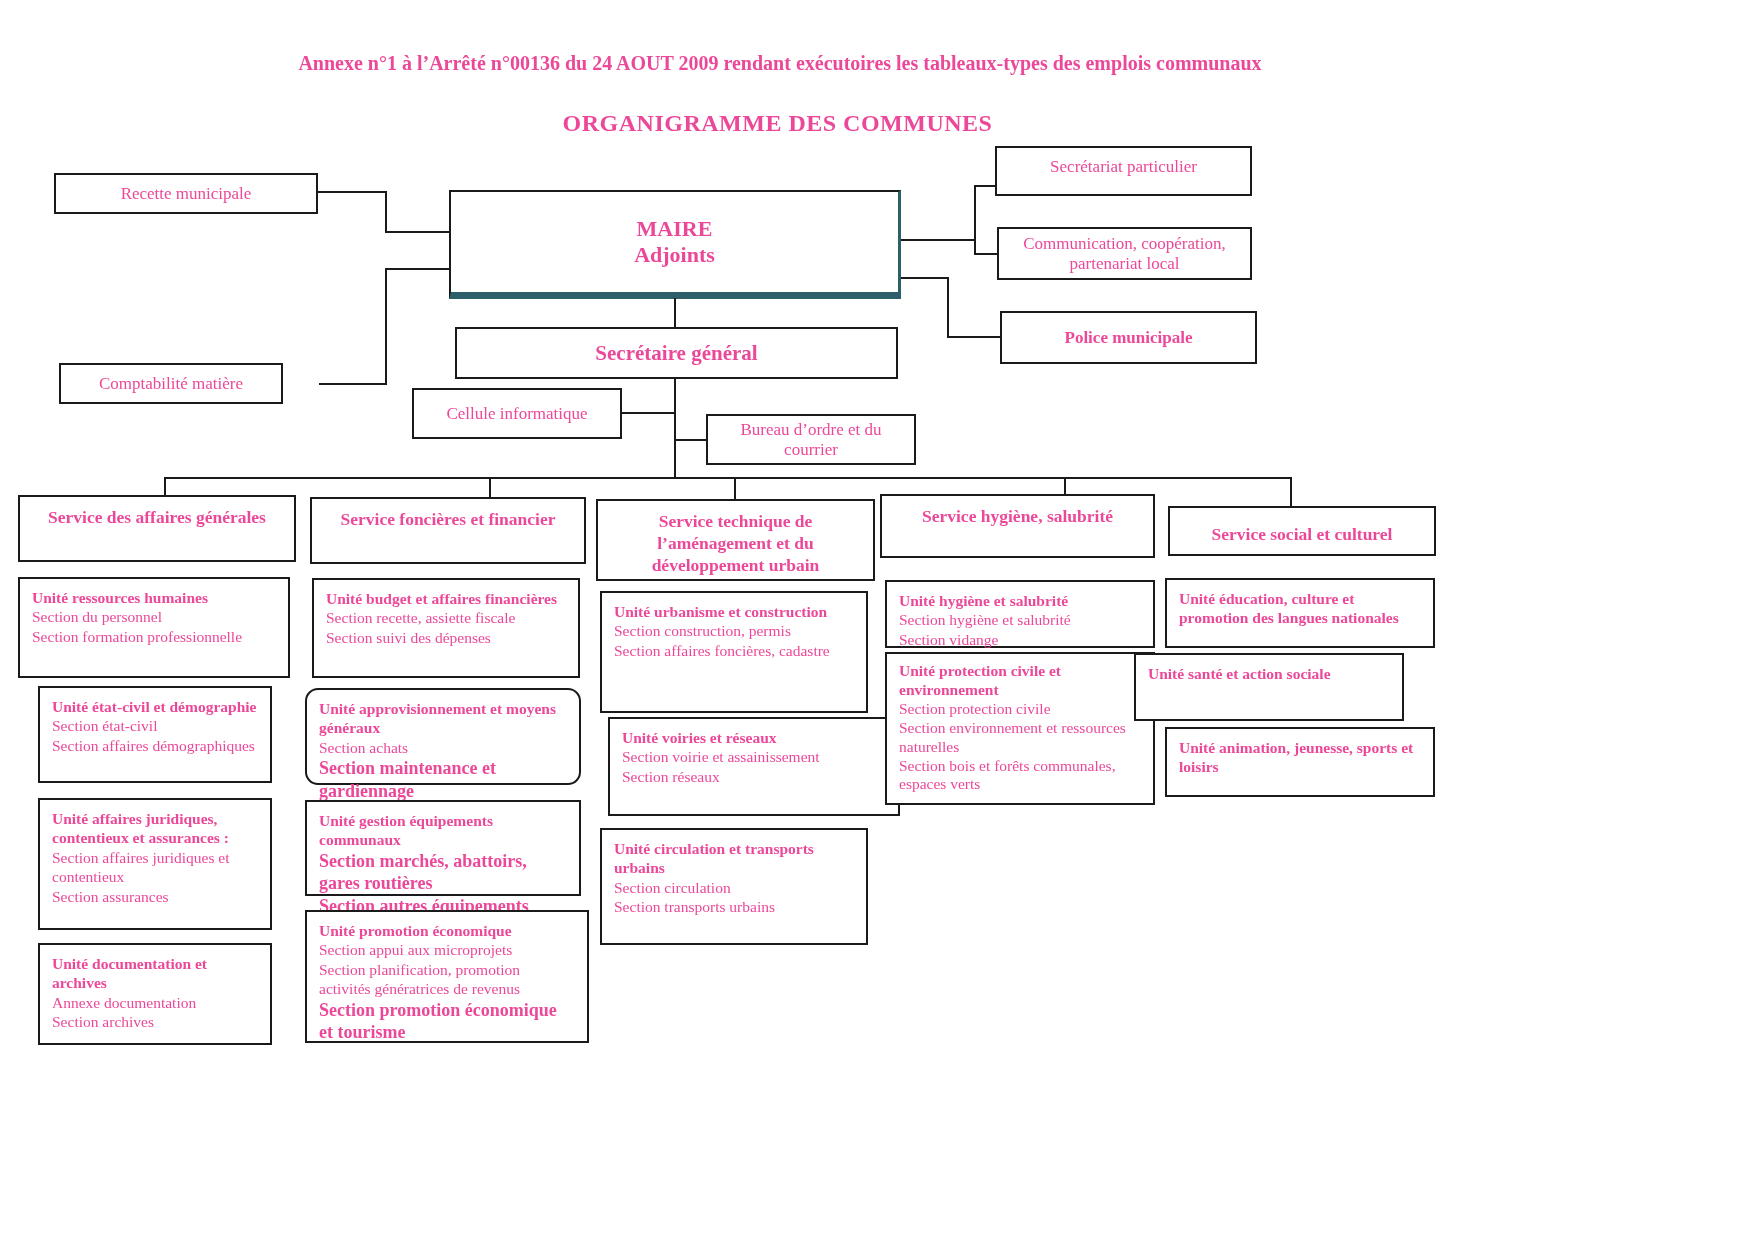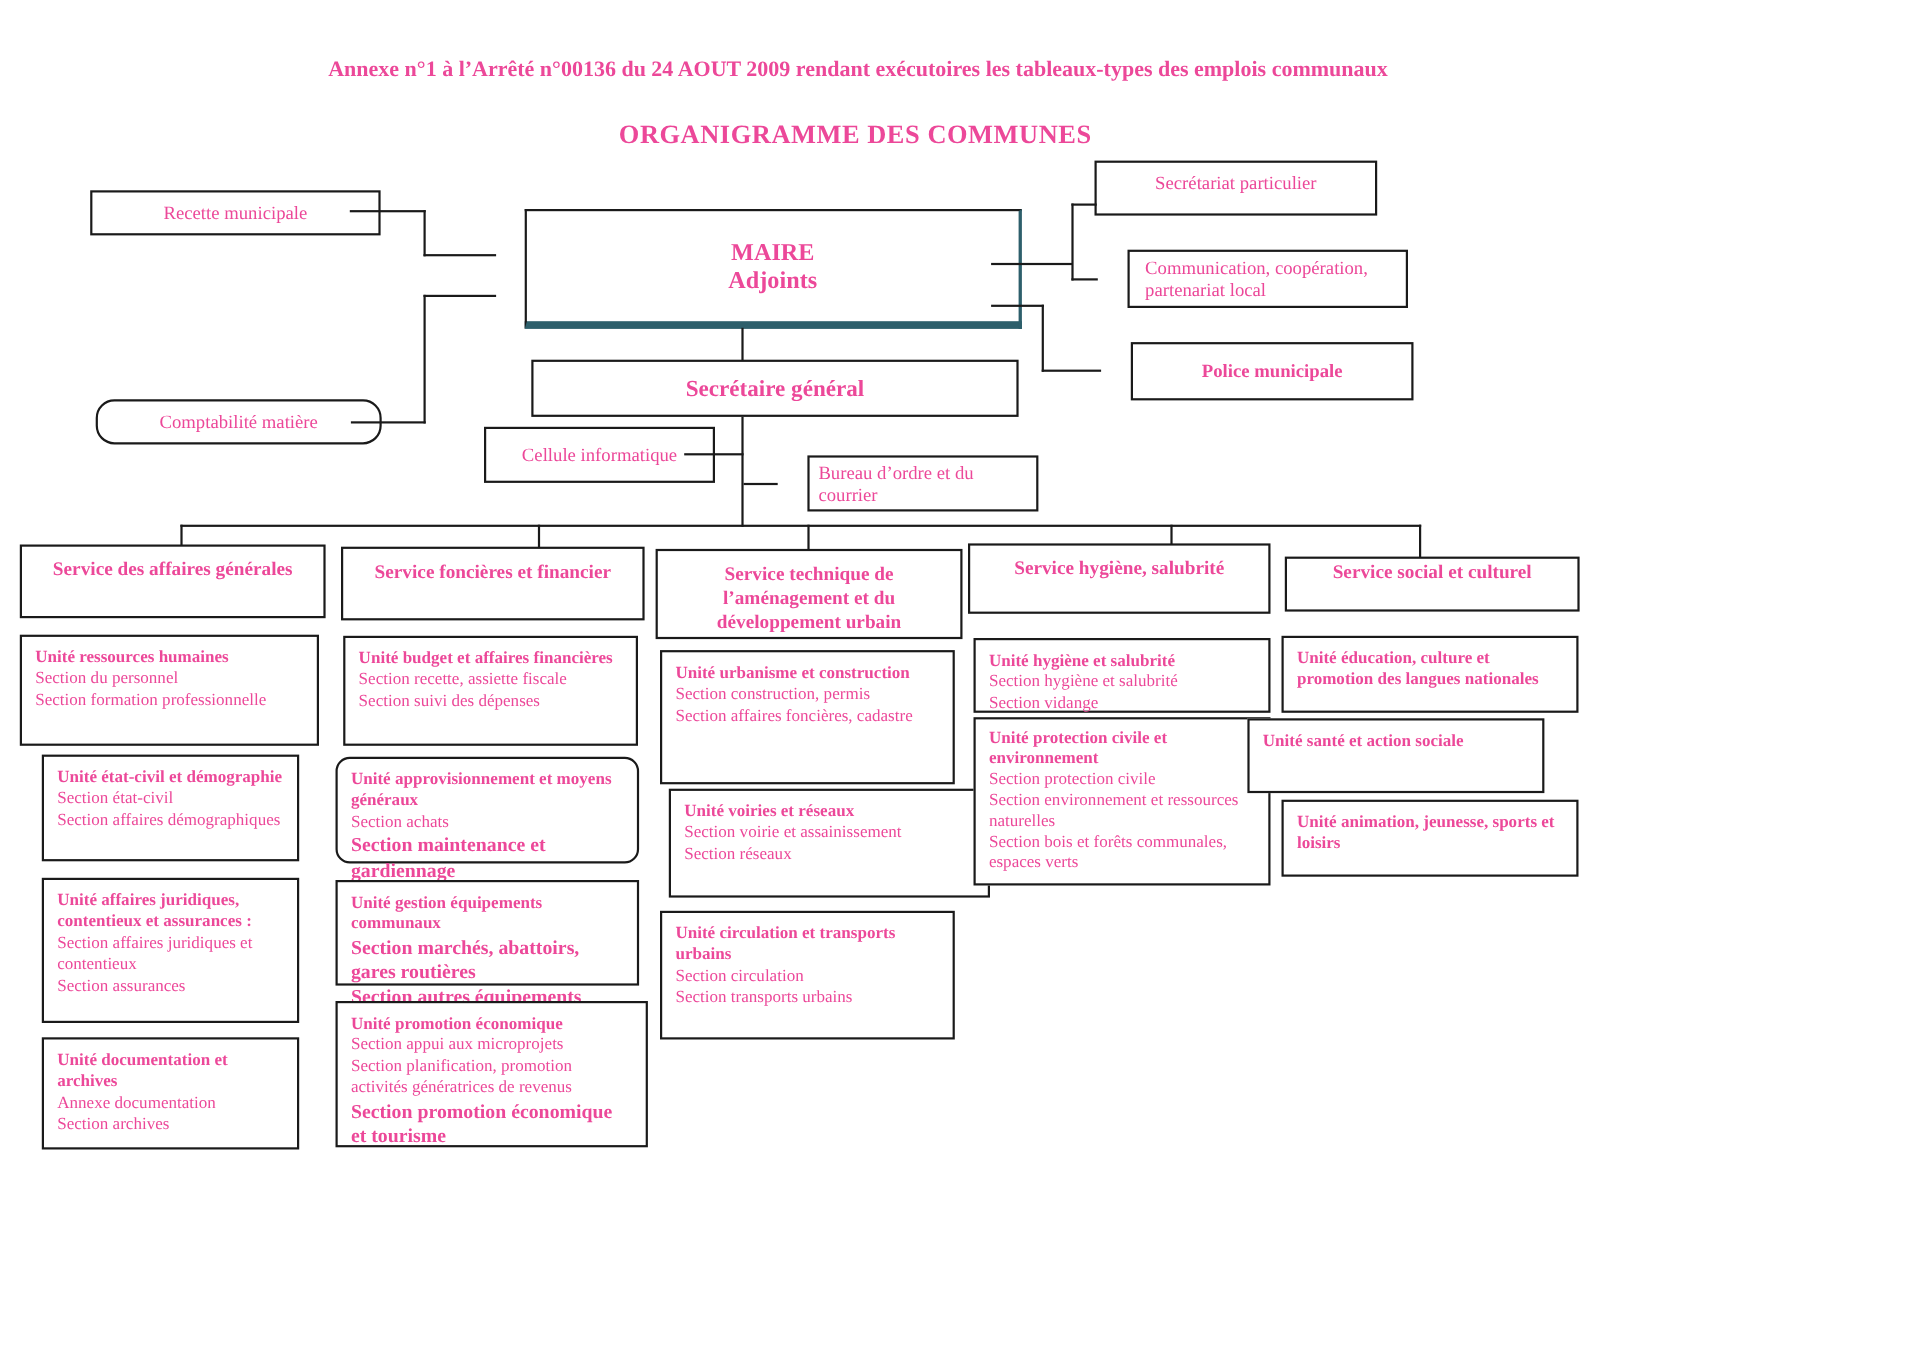--- a/index.html
+++ b/index.html
@@ -2,21 +2,21 @@
 <html style="--maire-shadow: #2d5f6b;"><head>
 <meta charset="utf-8">
 <style>
   html,body{margin:0;padding:0;background:#ffffff;}
   #page{position:relative;width:1755px;height:1241px;background:#ffffff;
         font-family:"Liberation Serif","DejaVu Serif",serif;color:#ec4899;}
   .ttl{position:absolute;text-align:center;font-weight:bold;}
   #title-annexe{left:0;top:52px;width:1560px;font-size:20px;}
   #title-main{left:0;top:110px;width:1555px;font-size:24px;letter-spacing:.5px;}
   .bx{position:absolute;border:2px solid #1a1a1a;background:#fff;box-sizing:border-box;}
-  .cent{display:flex;align-items:center;justify-content:center;text-align:left;font-size:17px;margin-left:28px;}
+  .cent{display:flex;align-items:center;justify-content:center;text-align:center;font-size:17px;}
   .topal{display:block;text-align:center;font-size:17px;padding-top:9px;}
   .b{font-weight:bold;}
   #maire{border-bottom:7px solid var(--maire-shadow,#2d5f6b);
          border-right:3px solid var(--maire-shadow,#2d5f6b);
          flex-direction:column;font-size:22px;font-weight:bold;line-height:1.2;}
   #secgen{font-size:21px;font-weight:bold;}
   .svc{font-weight:bold;font-size:17.5px;text-align:center;padding:10px 10px 0 10px;box-sizing:border-box;line-height:1.25;}
   .unit{padding:9px 12px;font-size:15.5px;line-height:1.25;box-sizing:border-box;}
   .unit .ut{font-weight:bold;}
   .unit .sec{font-weight:normal;}
@@ -45,21 +45,21 @@
   </div>
 
   <div class="bx cent" style="left:997px;top:227px;width:255px;height:53px;padding:0 14px;">
     <span>Communication, coopération, partenariat local</span>
   </div>
 
   <div class="bx cent b" style="left:1000px;top:311px;width:257px;height:53px;">
     <span>Police municipale</span>
   </div>
 
-  <div class="bx cent" style="left:59px;top:363px;width:260px;height:41px;border-radius:17px;">
+  <div class="bx cent" style="left:59px;top:363px;width:224px;height:41px;">
     <span>Comptabilité matière</span>
   </div>
 
   <div class="bx cent" id="secgen" style="left:455px;top:327px;width:443px;height:52px;">
     <span>Secrétaire général</span>
   </div>
 
   <div class="bx cent" style="left:412px;top:388px;width:210px;height:51px;">
     <span>Cellule informatique</span>
   </div>
@@ -73,21 +73,21 @@
   </div>
   <div class="bx svc" style="left:310px;top:497px;width:276px;height:67px;">
     <span>Service foncières et financier</span>
   </div>
   <div class="bx svc" style="left:596px;top:499px;width:279px;height:82px;">
     <span>Service technique de l’aménagement et du développement urbain</span>
   </div>
   <div class="bx svc" style="left:880px;top:494px;width:275px;height:64px;">
     <span>Service hygiène, salubrité</span>
   </div>
-  <div class="bx svc" style="left:1168px;top:506px;width:268px;height:50px;padding-top:1px;">
+  <div class="bx svc" style="left:1168px;top:506px;width:268px;height:50px;padding-top:16px;">
     <span>Service social et culturel</span>
   </div>
 
   <div class="bx unit" style="left:18px;top:577px;width:272px;height:101px;">
     <div class="ut">Unité ressources humaines</div>
     <div class="sec">Section du personnel</div>
     <div class="sec">Section formation professionnelle</div>
   </div>
   <div class="bx unit" style="left:38px;top:686px;width:234px;height:97px;">
     <div class="ut">Unité état-civil et démographie</div>

